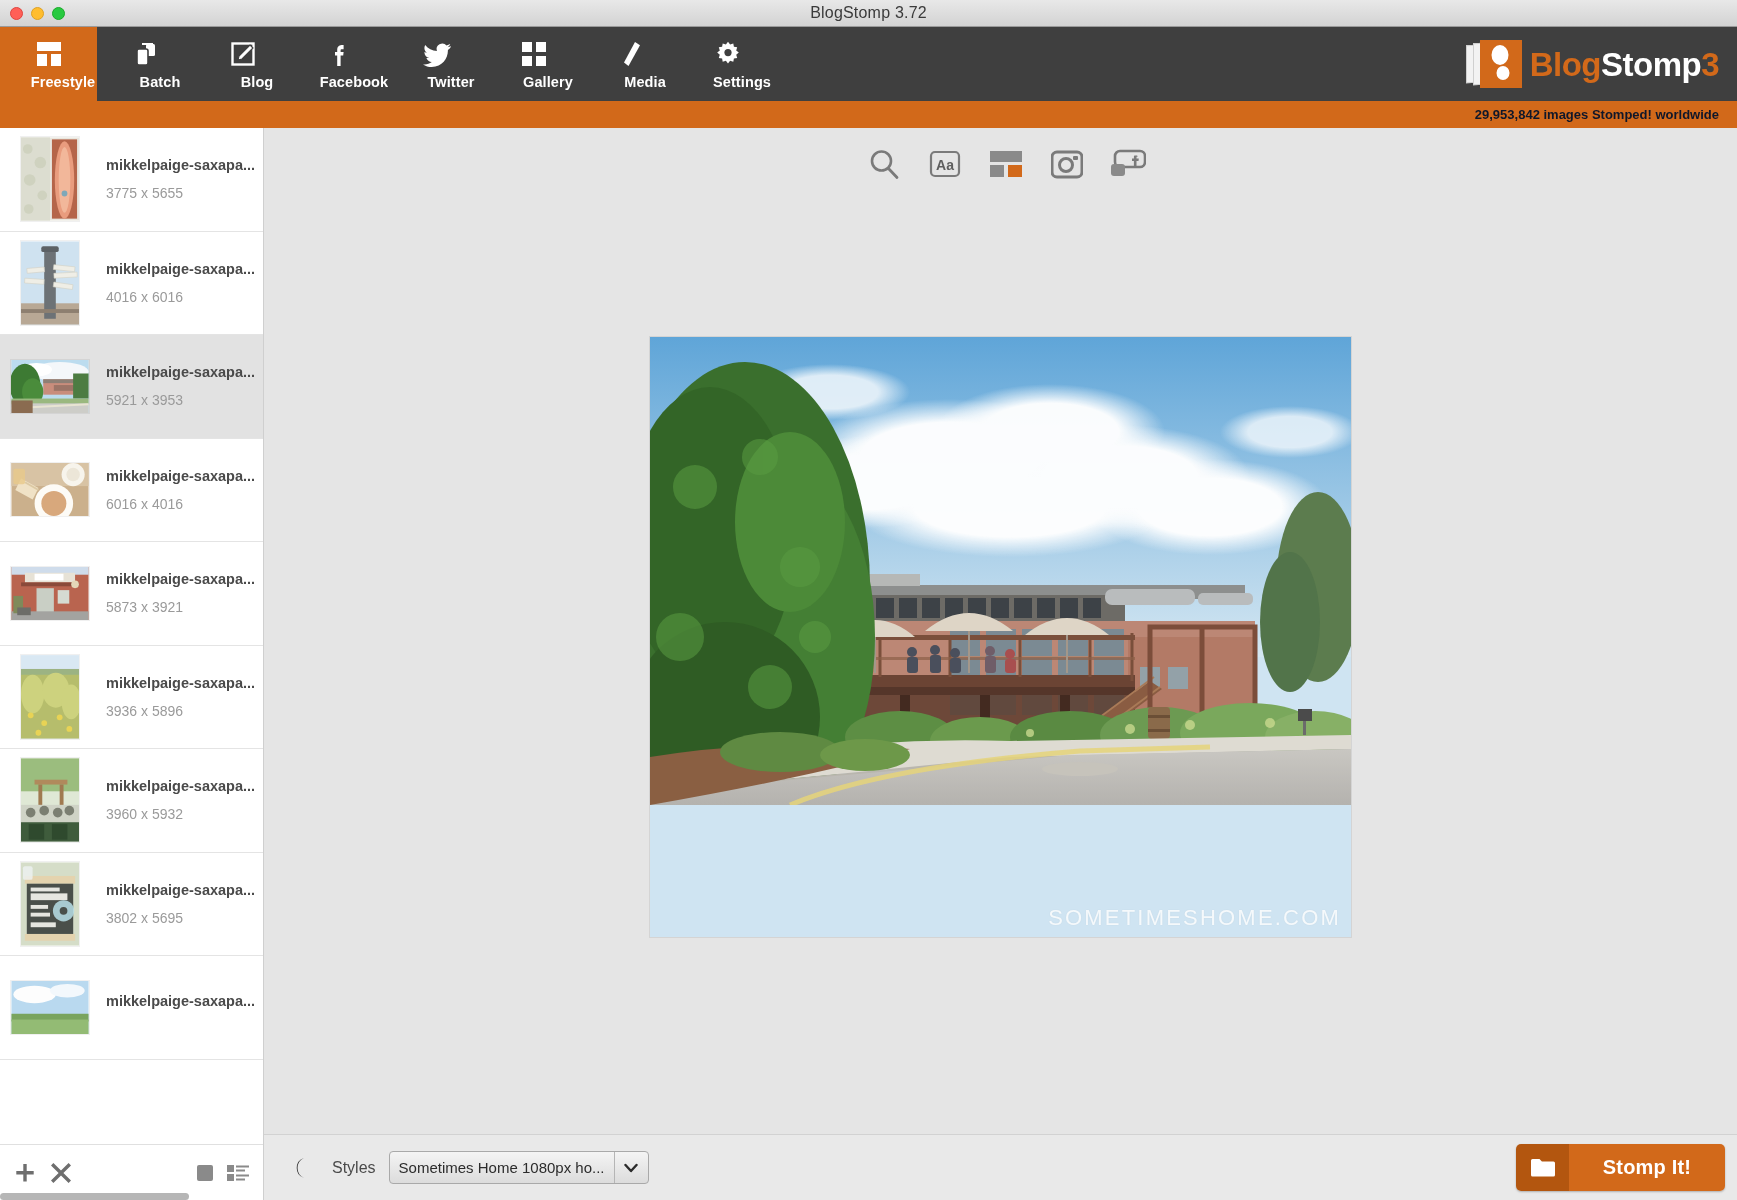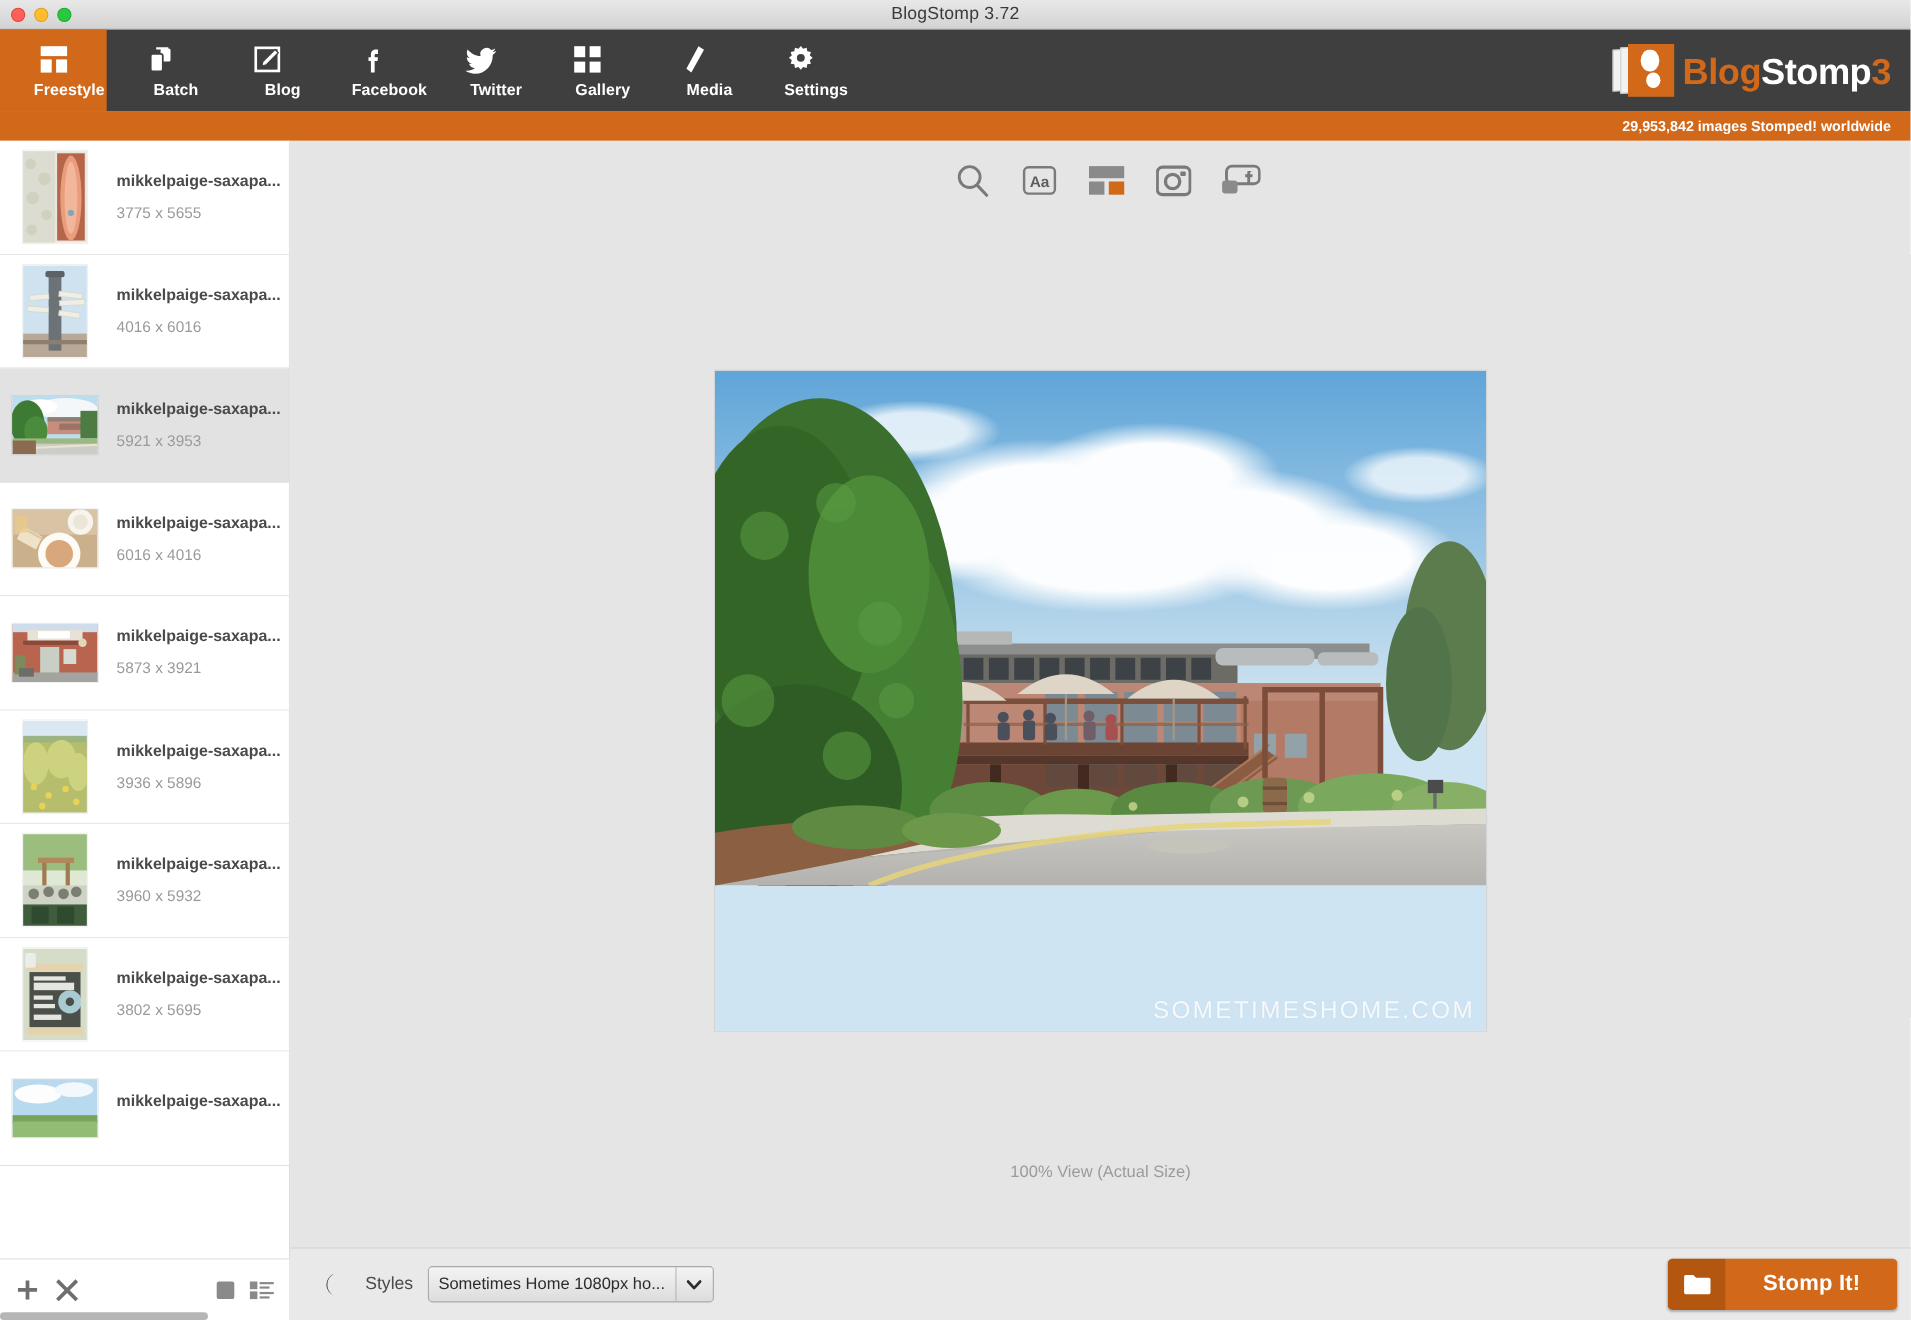--- a/index.html
+++ b/index.html
@@ -104,21 +104,21 @@
   
   .counterbar {
     height: 27px;
     background: #d2691a;
     display: flex;
     align-items: center;
     justify-content: flex-end;
     padding-right: 18px;
   }
   .counterbar span {
-    color: #ffffff;
+    color: #0f172a;
     font-size: 13px;
     font-weight: 600;
   }
 
   
   .body-wrap {
     display: flex;
     height: 1072px;
   }
 
@@ -936,21 +936,20 @@
 
             <path d="M0 420 Q120 400 260 412 Q160 440 0 468z" fill="#8a5f42"></path>
             <ellipse cx="130" cy="415" rx="60" ry="20" fill="#5f8a42"></ellipse>
             <ellipse cx="215" cy="418" rx="45" ry="16" fill="#6d9849"></ellipse>
 
             <ellipse cx="430" cy="432" rx="38" ry="7" fill="#c6c3bb"></ellipse>
           </svg>
           <div class="watermark">SOMETIMESHOME.COM</div>
         </div>
       </div>
-      <div class="zoom-label">100% View (Actual Size)</div>
     </div>
 
     <div class="bottombar">
       <span class="moon-btn">
         <svg width="22" height="24" viewBox="0 0 22 24">
             <path d="M16 2a11 11 0 0 0 0 20A10.5 10.5 0 0 1 16 2z" fill="#3a3a3a"></path>
           </svg>
       </span>
       <span class="styles-label">Styles</span>
       <div class="styles-select">

